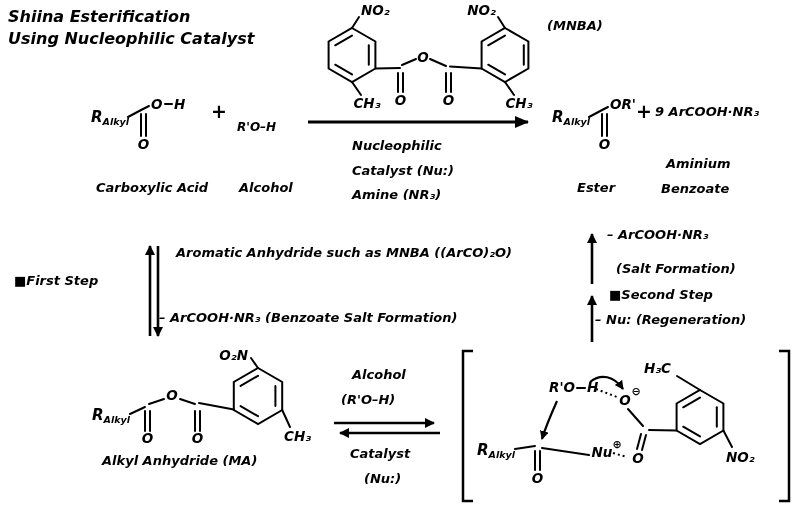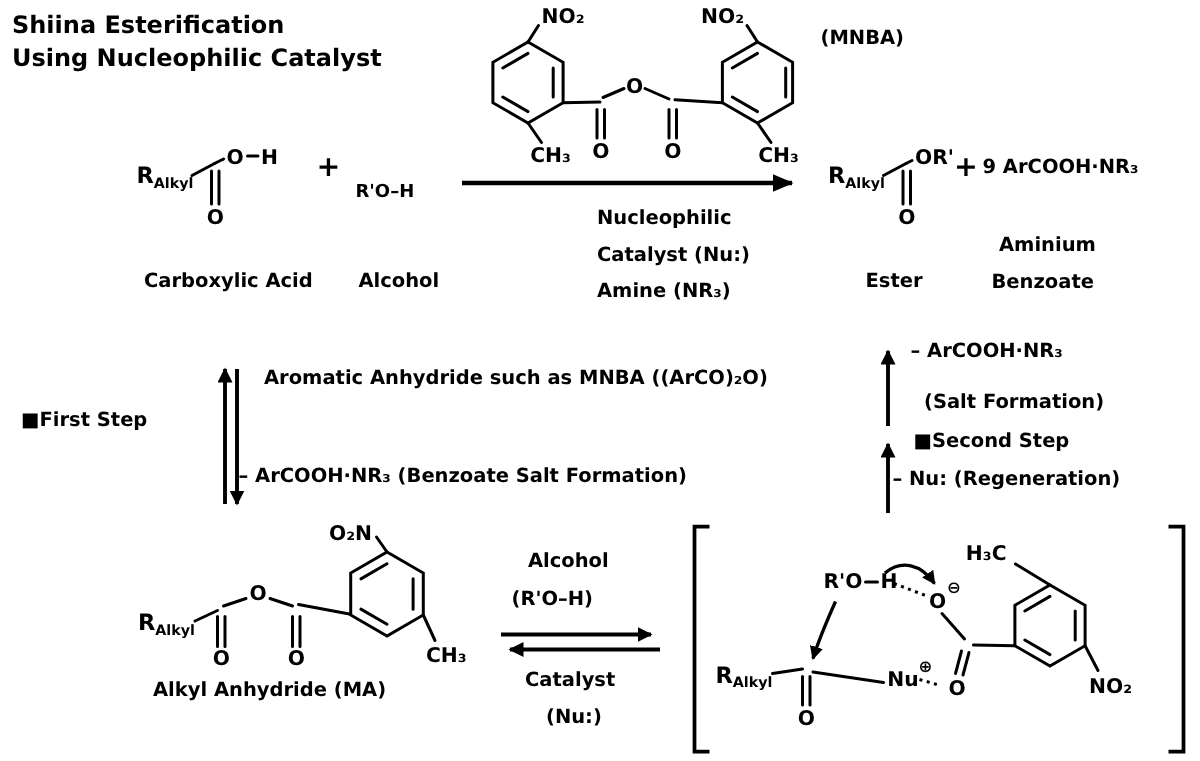--- a/index.html
+++ b/index.html
@@ -1,22 +1,22 @@
 <!DOCTYPE html>
 <html><head>
 <meta charset="utf-8">
 <style>
   html,body{margin:0;padding:0;background:#fff;}
   .page{position:relative;width:800px;height:507px;background:#ffffff;overflow:hidden;
-        font-family:"DejaVu Sans","Liberation Sans",sans-serif;font-weight:bold;color:#000;}
+        font-family:"DejaVu Sans","Liberation Sans",sans-serif;font-weight:bold;color:#000;font-style:italic;}
   .abs{position:absolute;}
   .txt{position:absolute;white-space:nowrap;font-size:13px;}
   .title{font-size:16px;line-height:22px;}
   .plus{font-size:19px;}
-  .cond{line-height:24.5px;margin-left:46px;}
+  .cond{line-height:24.5px;}
   svg{overflow:visible;}
   svg text{font-family:"DejaVu Sans","Liberation Sans",sans-serif;font-weight:bold;fill:#000;font-size:13.5px;}
   svg .rlabel{font-size:15px;}
   svg .sub{font-size:9.5px;}
   svg .charge{font-size:11px;}
   .bond line,.bond polyline,.bond polygon,.bond path{stroke:#000;stroke-width:2;fill:none;stroke-linecap:round;}
   .arrowline{stroke:#000;stroke-width:2.6;fill:none;}
   .mainline{stroke:#000;stroke-width:3;fill:none;}
   .bracket{stroke:#000;stroke-width:2.5;fill:none;}
   .dotted{stroke:#000;stroke-width:2;stroke-dasharray:2,3;fill:none;}

